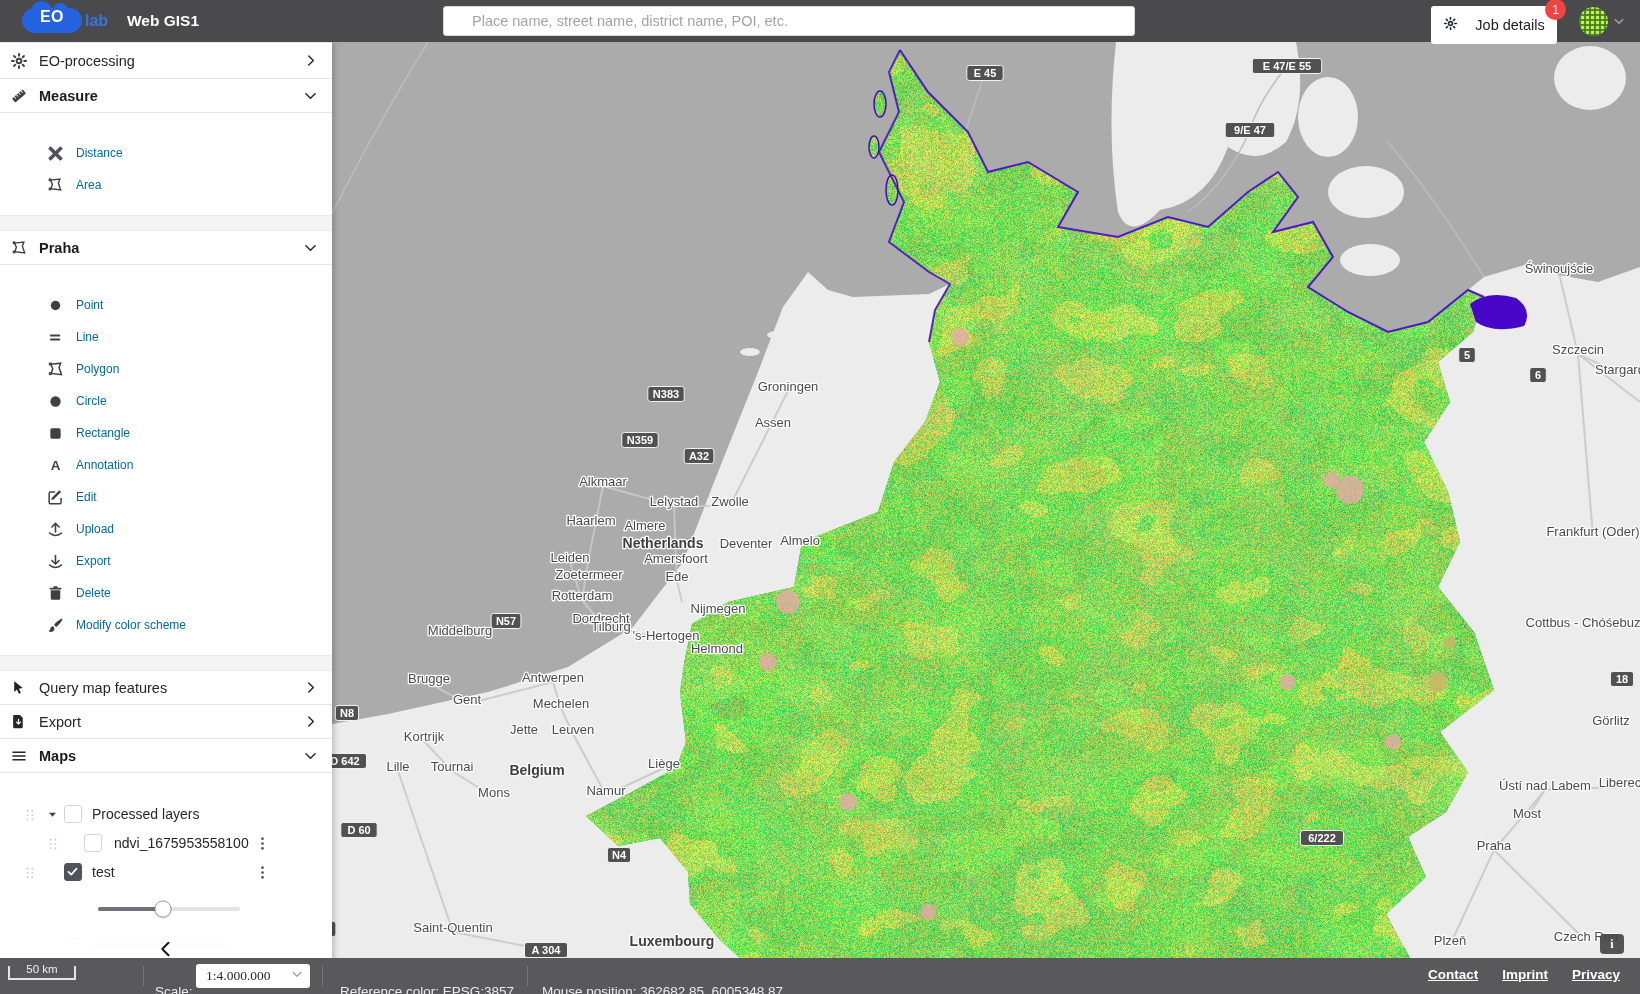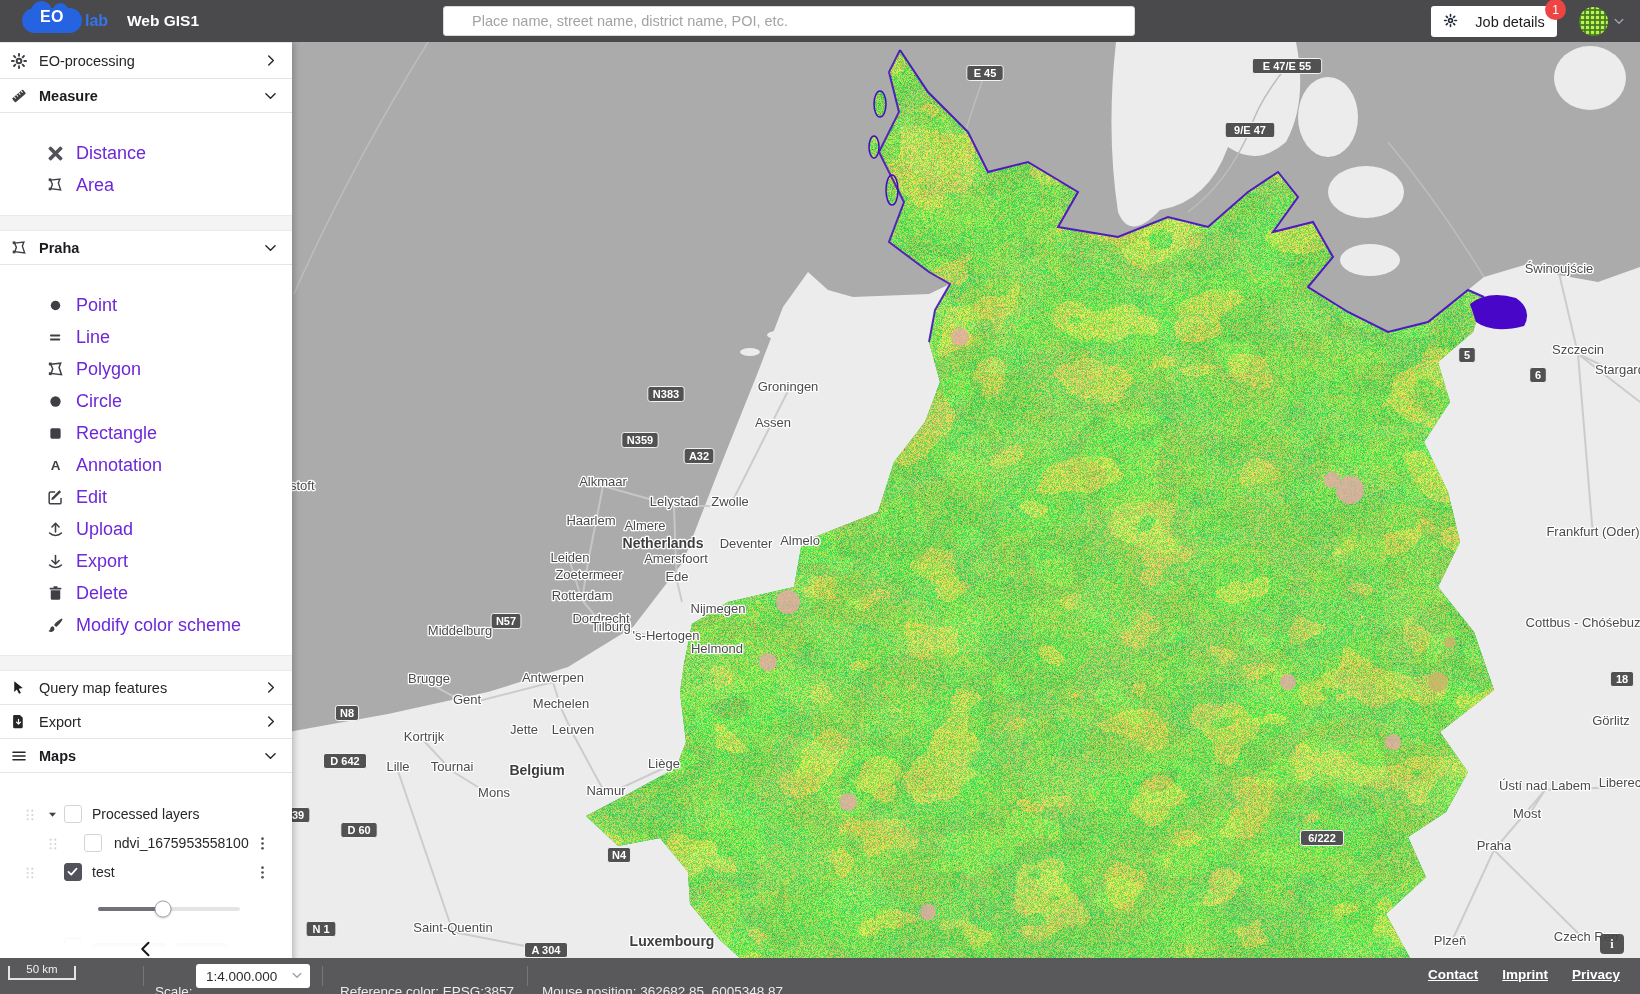--- a/index.html
+++ b/index.html
@@ -18,53 +18,53 @@
     height:15px; border-radius:50%; background:#2563e0; }
   .logo-eo { position:relative; z-index:2; color:#fff; font-weight:bold; font-size:16px;
     letter-spacing:0.5px; }
   .logo-lab { color:#3575e8; font-weight:bold; font-size:16px; margin-left:3px; }
   .app-title { position:absolute; left:127px; top:12px; color:#fff; font-size:15.5px;
     font-weight:bold; }
   .search { position:absolute; left:443px; top:6px; width:692px; height:30px;
     background:#fff; border:1px solid #d9d9d9; border-radius:3px; font-size:14.5px;
     padding:0 28px; color:#333; outline:none; }
   .search::placeholder { color:#a3a3a6; }
-  .job-btn { position:absolute; left:1431px; top:6px; width:126px; height:31px;
+  .job-btn { position:absolute; left:1431px; top:6px; width:126px; height:38px;
     background:#fff; border:none; border-radius:3px; display:flex; align-items:center;
     justify-content:center; gap:17px; font-size:14.5px; color:#1b1b1d; cursor:pointer;
     font-family:inherit; }
   .badge { position:absolute; left:1545px; top:-1px; width:21px; height:21px;
     background:#ef4444; border-radius:50%; color:#fff; font-size:12px; display:flex;
     align-items:center; justify-content:center; z-index:22; }
   .avatar { position:absolute; left:1579px; top:7px; width:29px; height:29px;
     border-radius:50%;
     background:
       repeating-linear-gradient(0deg, rgba(62,125,32,.85) 0 2px, transparent 2px 5px),
       repeating-linear-gradient(90deg, rgba(62,125,32,.85) 0 2px, transparent 2px 5px),
       radial-gradient(circle at 50% 45%, #c6ef52 0 55%, #8cc63f 100%);
     cursor:pointer; }
   .user-chev { position:absolute; left:1612px; top:14px; color:#a7a7aa; }
 
   
-  .sidebar { position:absolute; left:0; top:42px; width:292px; bottom:24px;
+  .sidebar { position:absolute; left:0; top:42px; width:332px; bottom:24px;
     background:#fff; z-index:10; box-shadow:2px 0 6px rgba(0,0,0,.22); overflow:hidden; }
   .sidebar::after { content:""; position:absolute; left:0; right:0; bottom:0; height:58px;
     background:linear-gradient(180deg, rgba(255,255,255,0), #fff 62%); pointer-events:none; }
   .sec { height:34px; display:flex; align-items:center; padding:0 12px 0 10px;
     border-bottom:1px solid #e5e5e8; cursor:pointer; background:#fff; }
   .sec.first { height:37px; border-top:1px solid #e5e5e8; }
   .sec .sicon { width:22px; height:18px; display:flex; align-items:center; }
   .sec .slabel { flex:1; font-size:14.5px; color:#26262a; margin-left:7px; }
   .sec.open .slabel { font-weight:bold; color:#1b1b1f; }
   .sec .chev { width:18px; height:18px; }
   .panel { padding:24px 0 14px 0; background:#fff; }
   .sub { height:32px; display:flex; align-items:center; padding-left:46px; gap:11px;
     cursor:pointer; }
   .sub .icon { width:19px; height:19px; flex:0 0 19px; }
-  .sub .lbl { font-size:18px; color:#6d28d9; }
+  .sub .lbl { font-size:12px; color:#0369a1; }
   .band { height:16px; background:#f4f4f5; border-top:1px solid #ebebee;
     border-bottom:1px solid #ebebee; }
   .layers { padding-top:28px; }
   .lrow { position:relative; height:29px; }
   .lrow .drag { position:absolute; left:22px; top:6px; width:16px; height:17px; }
   .lrow.child .drag { left:45px; }
   .lrow .caret { position:absolute; left:45px; top:6px; width:16px; height:16px; }
   .lrow .cb { position:absolute; left:64px; top:4px; width:18px; height:18px;
     border:1.5px solid #d4d4d8; border-radius:3px; background:#fff; cursor:pointer; }
   .lrow.child .cb { left:84px; }
@@ -103,21 +103,21 @@
     background:#59595c; z-index:30; color:#ececec; font-size:13.5px; }
   .scalebar { position:absolute; left:8px; top:8px; width:68px; height:14px;
     border-left:2px solid #e4e4e4; border-right:2px solid #e4e4e4;
     border-bottom:2px solid #e4e4e4; }
   .scalebar span { position:absolute; left:0; right:0; top:-3px; text-align:center;
     font-size:11.5px; color:#efefef; }
   .bdiv { position:absolute; top:8px; width:1px; height:20px; background:#77777a; }
   .blabel { position:absolute; top:10px; color:#ececec;margin-top:16px; }
   .bselect { position:absolute; left:196px; top:6px; width:114px; height:24px;
     background:#fff; border-radius:3px; display:flex; align-items:center;
-    padding:0 6px 0 10px; gap:6px; cursor:pointer; }
+    padding:0 6px 0 10px; gap:6px; cursor:pointer;font-family:Liberation Serif, serif; }
   .bselect .val { color:#2b2b2e; font-size:13.5px; flex:1; }
   .links { position:absolute; right:20px; top:9px; display:flex; gap:24px;justify-content:space-between; }
   .links span { color:#fff; font-weight:bold; text-decoration:underline; cursor:pointer; }
 </style>
 </head>
 <body>
 
 <div class="topbar">
   <div class="logo">
     <div class="logo-cloud">

